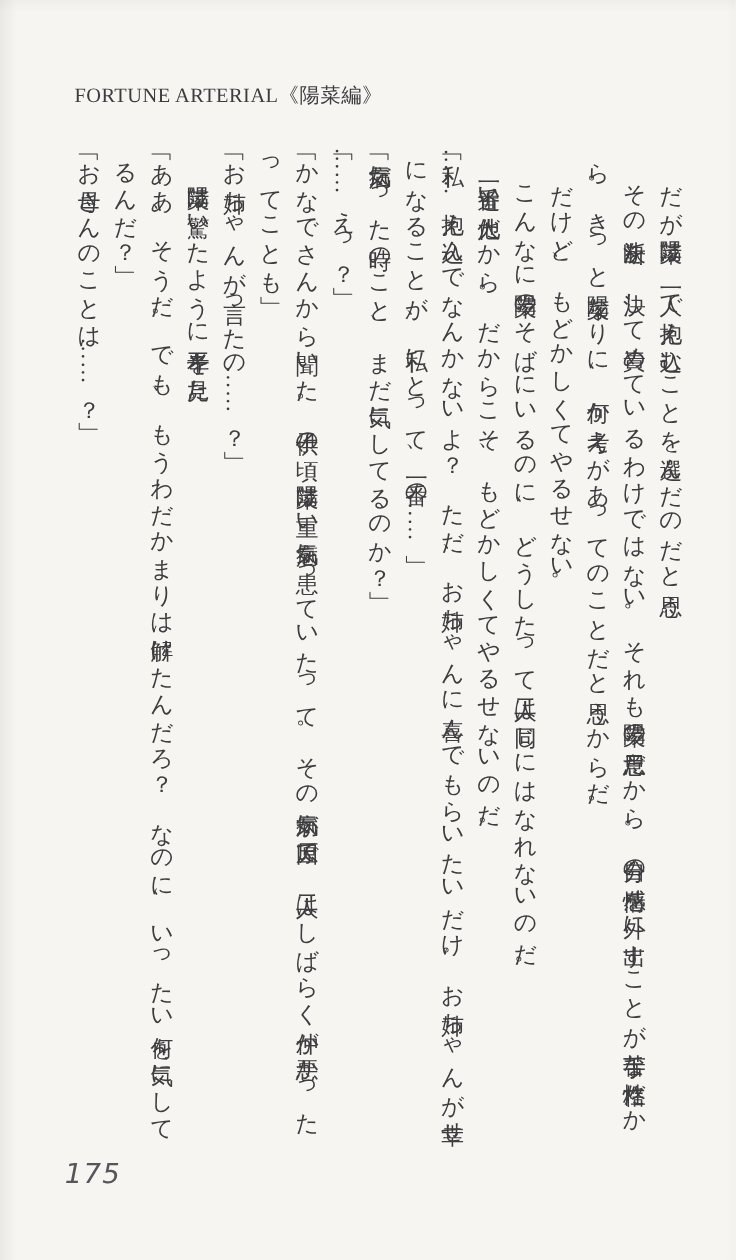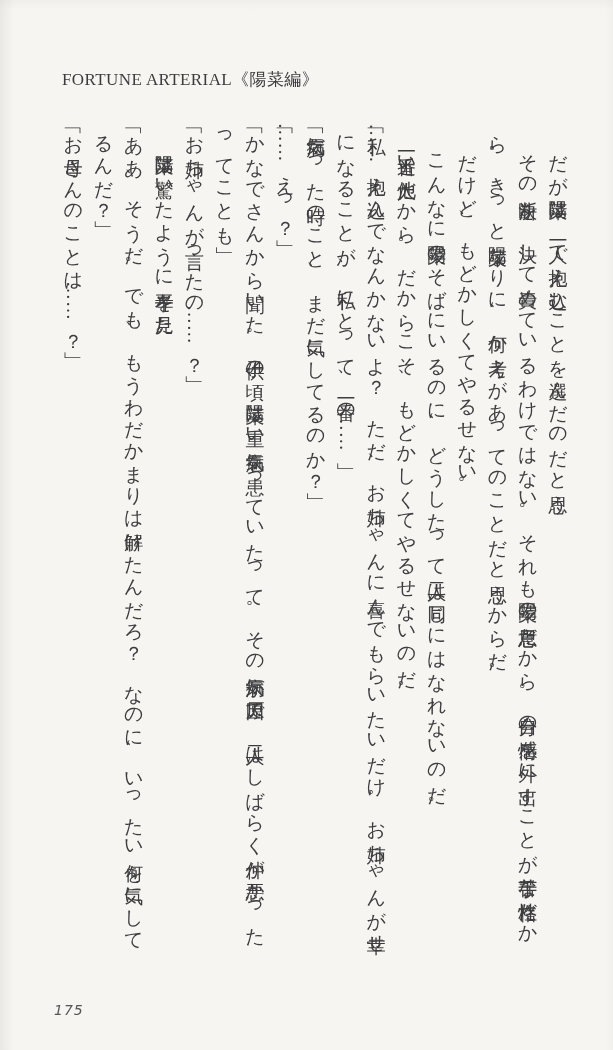--- a/index.html
+++ b/index.html
@@ -50,24 +50,24 @@
     margin: 0;
     padding: 0;
     text-indent: 0;
   }
   .novel-text p.indent {
     text-indent: 1em;
   }
   .page-number {
     position: absolute;
     left: 54px;
-    top: 1002px;
+    top: 966px;
     font-family: "DejaVu Sans", "Liberation Sans", sans-serif;
     font-style: italic;
-    font-size: 14px;
+    font-size: 23px;
     letter-spacing: 1px;
     color: #55555a;
   }
 </style>
 </head>
 <body>
 
 <div class="page-surface"></div>
 
 <div class="running-header">FORTUNE ARTERIAL《陽菜編》</div>

